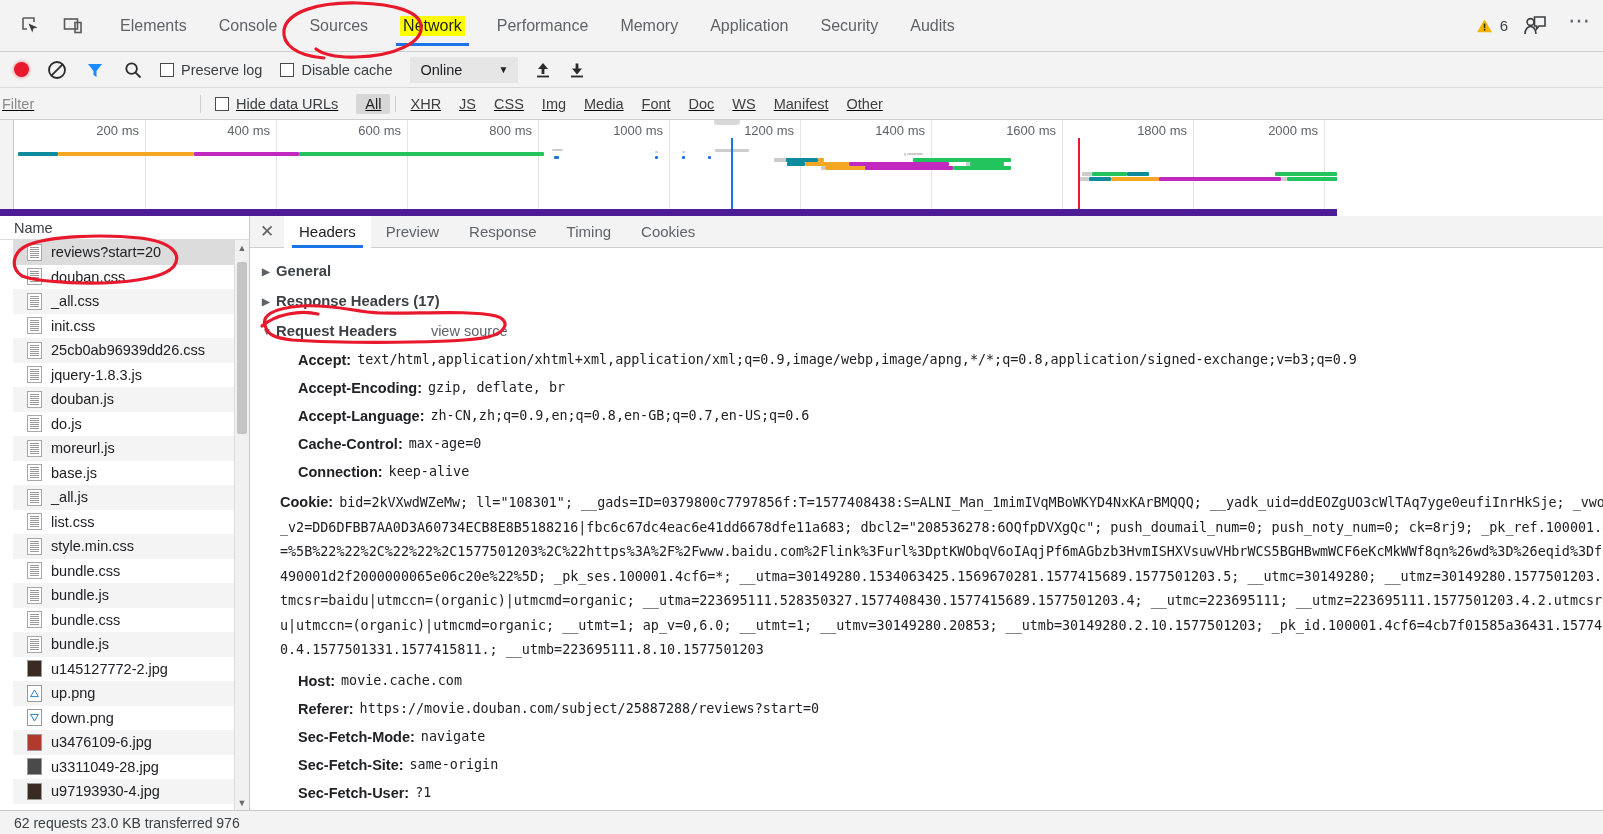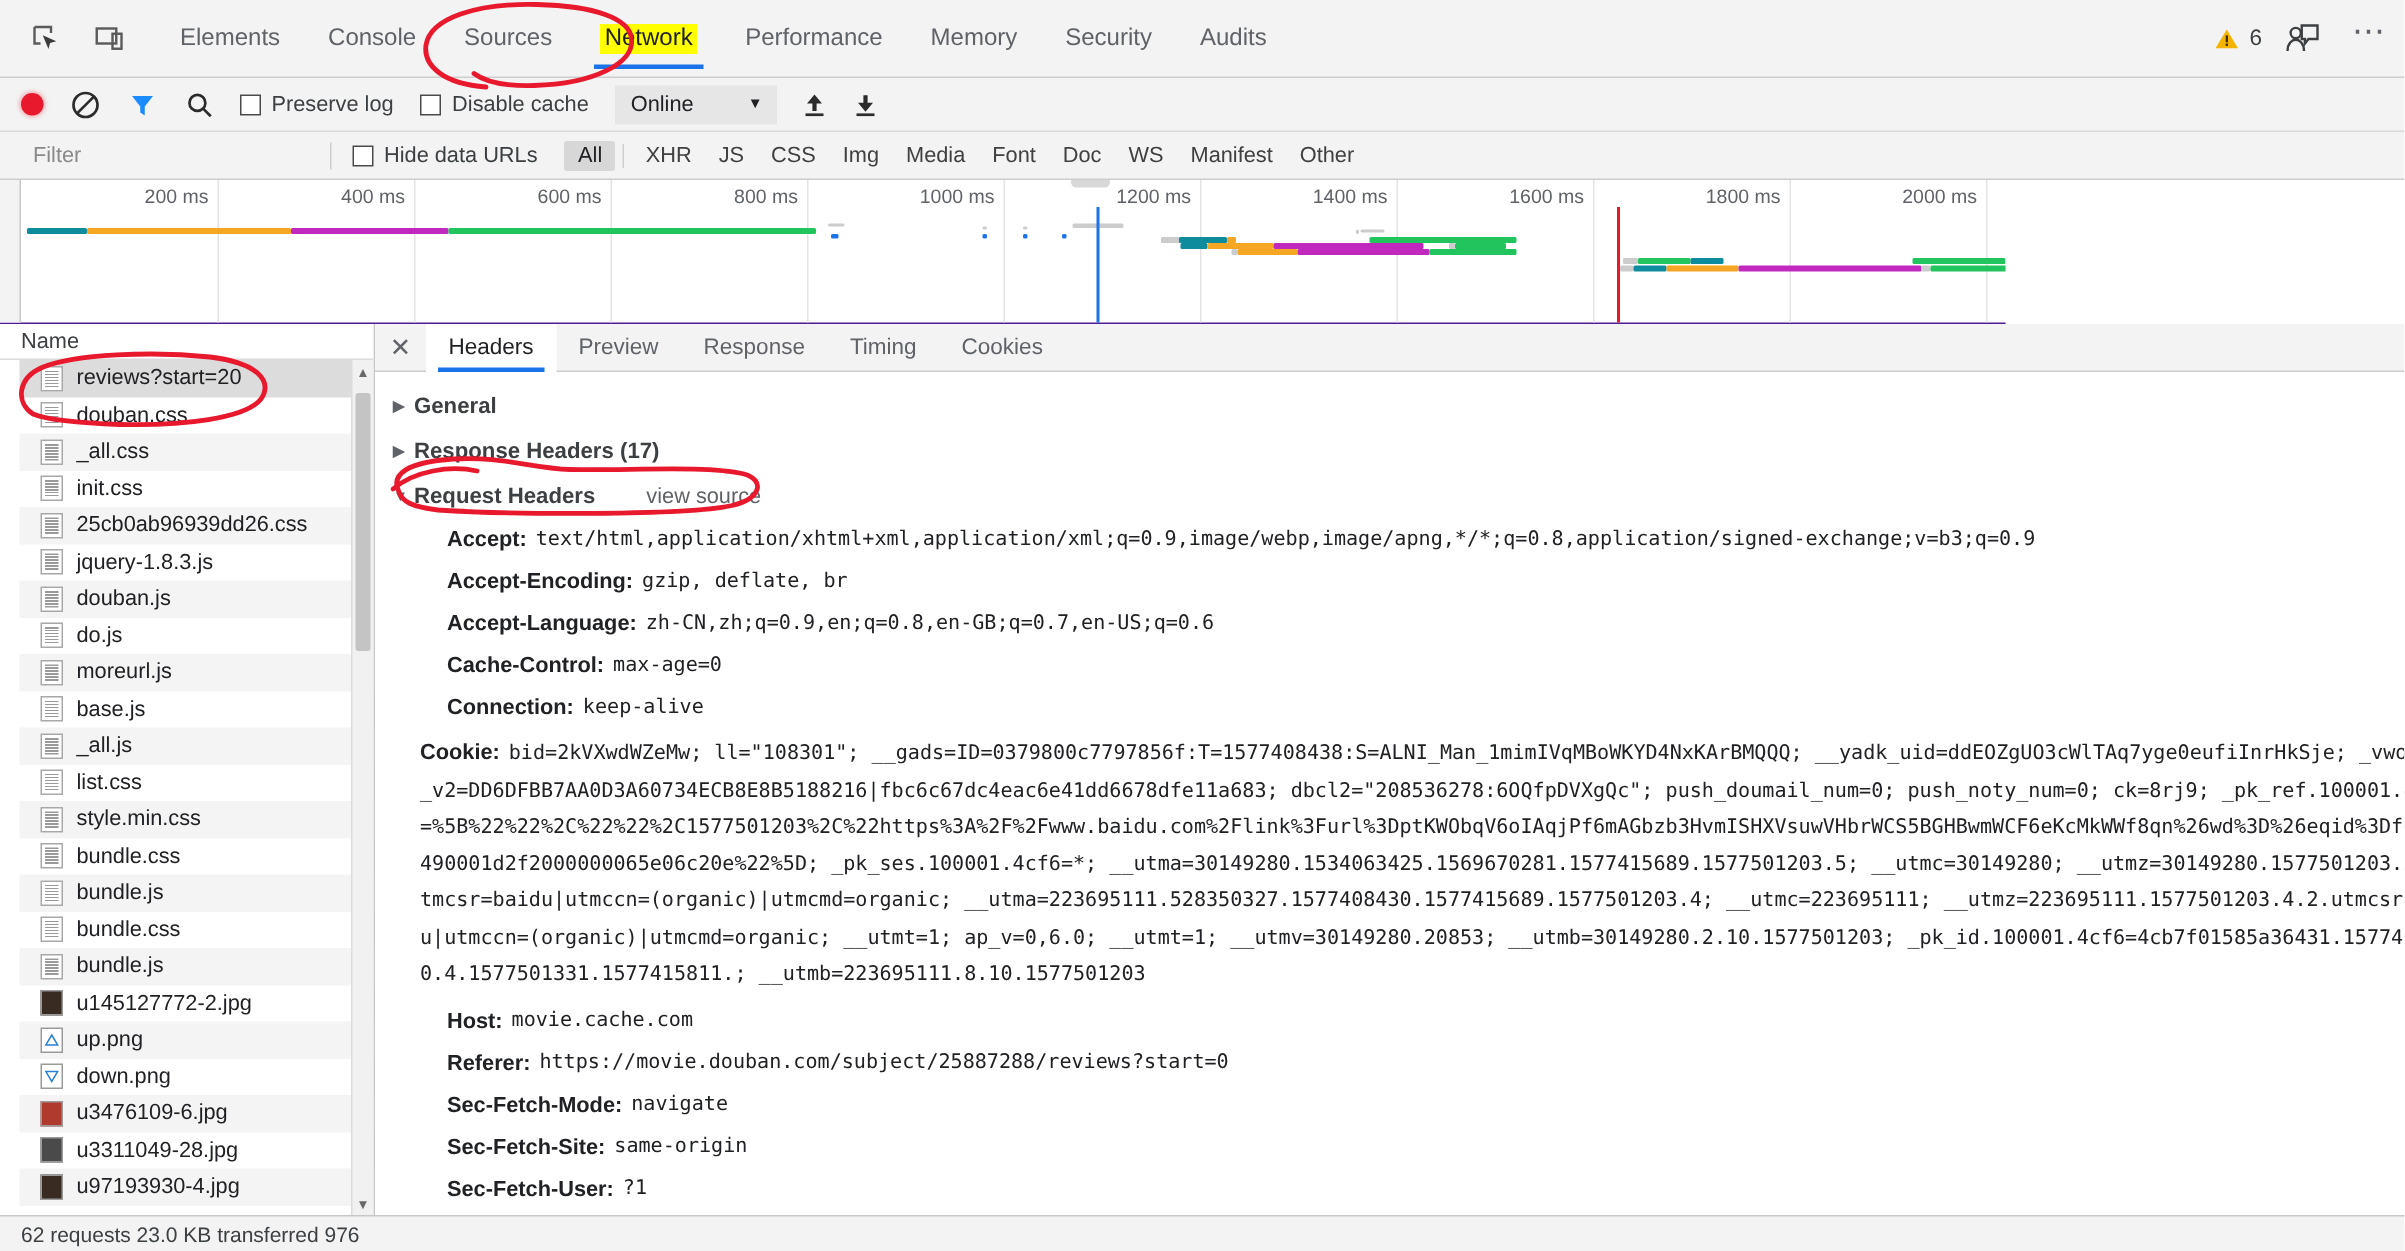--- a/index.html
+++ b/index.html
@@ -76,40 +76,40 @@
     height: 26px; padding: 0 10px; font-size: 14.5px; color: #202124;
     margin-right: 4px; min-width: 108px; justify-content: space-between;
   }
   .throttle .caret { font-size: 10px; margin-left: 16px; }
   .arrow-btn { width: 26px; height: 26px; display:flex;align-items:center;justify-content:center; margin-left: 8px; }
 
   
   .filterbar {
     position: absolute; left: 0; top: 88px; width: 1603px; height: 32px;
     background: #f3f3f3; border-bottom: 1px solid #cdcdcd;
-    display: flex; align-items: center; padding-left: 20px;
+    display: flex; align-items: center; padding-left: 0; text-decoration: underline;
   }
   .filter-input {
     width: 196px; height: 22px; border: none; outline: none;
     background: transparent; font-size: 14.5px; color: #202124;
     font-family: "Liberation Sans", sans-serif;
   }
   .filter-input::placeholder { color: #8a8a8a; }
   .filter-sep { width: 1px; height: 18px; background: #cfcfcf; margin: 0 14px 0 4px; }
   .type-list { display: flex; align-items: center; gap: 0px; }
   .type-item {
     font-size: 14.5px; color: #404040; padding: 2px 9px; white-space: nowrap;
   }
   .type-item.active { background: #d7d7d7; border-radius: 2px; color: #202124; }
   .vsep { width: 1px; height: 16px; background: #cfcfcf; margin: 0 5px; }
 
   
   .overview {
     position: absolute; left: 0; top: 120px; width: 1337px; height: 96px;
-    background: #fff; border-bottom: 1px solid #4c1d95;
+    background: #fff; border-bottom: 7px solid #4c1d95;
     overflow: hidden;
   }
   .ov-left-rail { position:absolute; left:0; top:0; width: 14px; height: 96px; background:#f3f3f3; border-right:1px solid #c8c8c8;}
   .ov-ruler {
     position: absolute; left: 14px; top: 0; right: 0; height: 96px;
   }
   .ov-gridline {
     position: absolute; top: 0; bottom: 0; width: 1px; background: #e4e4e4;
   }
   .ov-tick {
@@ -238,20 +238,23 @@
           <span>Sources</span>
         </div>
       <div class="tab selected">
           <span class="tab-label-bg">Network</span>
         </div>
       <div class="tab">
           <span>Performance</span>
         </div>
       <div class="tab">
           <span>Memory</span>
+        </div>
+      <div class="tab">
+          <span>Application</span>
         </div>
       <div class="tab">
           <span>Security</span>
         </div>
       <div class="tab">
           <span>Audits</span>
         </div>
     </div>
 
     <div class="tabbar-right">

